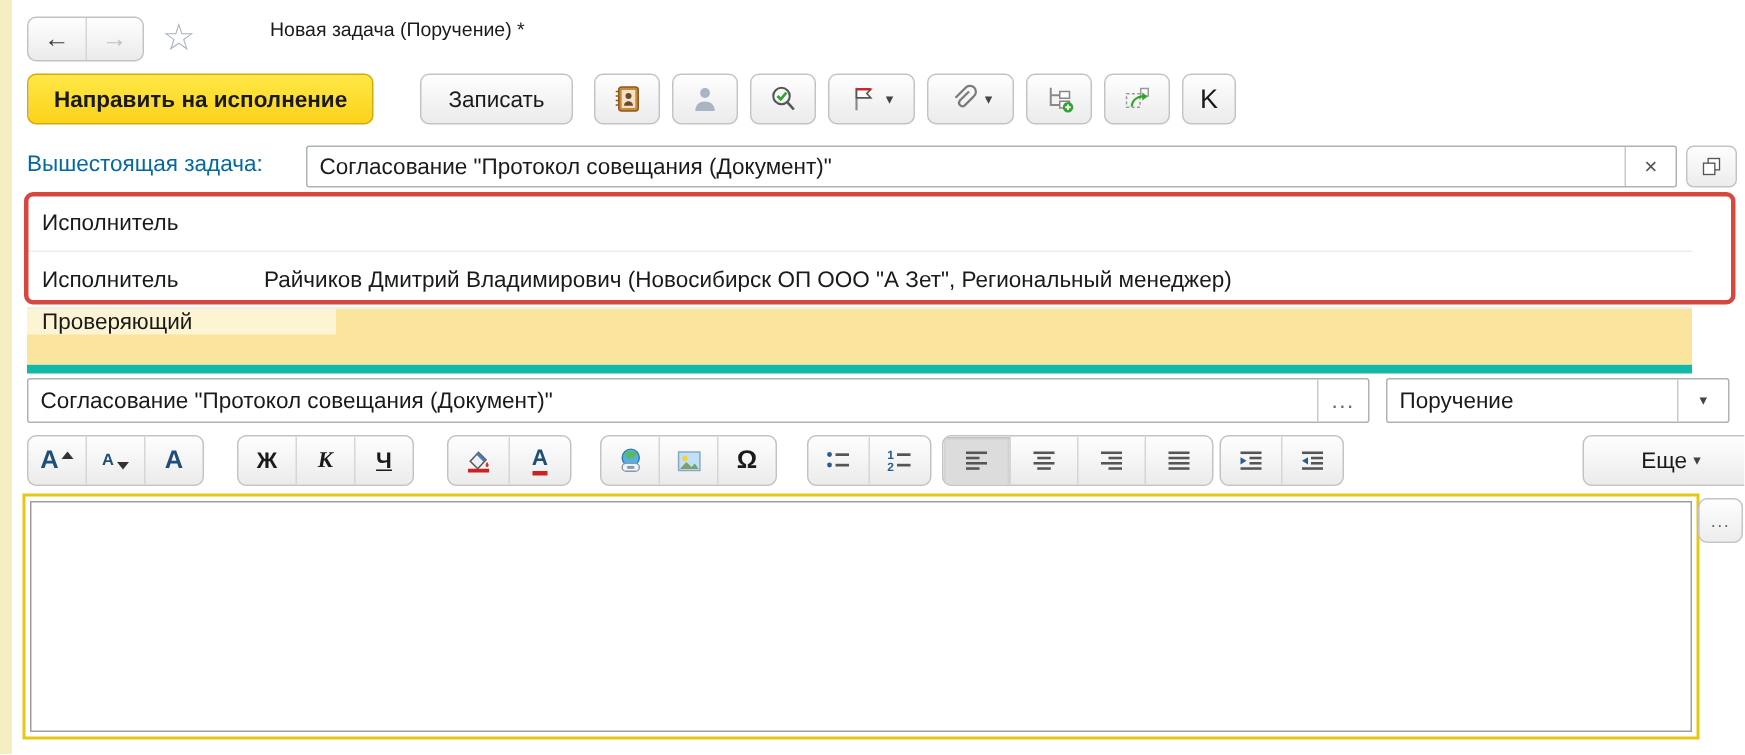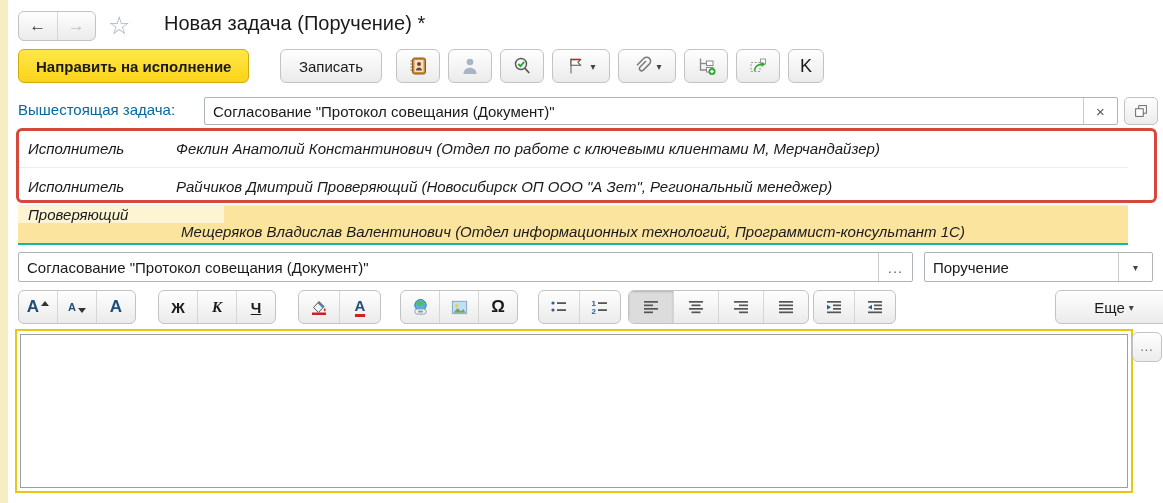--- a/index.html
+++ b/index.html
@@ -18,21 +18,21 @@
   .seg:first-child{border-left:none;}
   .seg.active{background:#dcdcdc;box-shadow:inset 0 1px 2px rgba(0,0,0,.18);}
   .caret{font-size:10px;color:#444;margin-left:4px;}
 
   
   .nav-group{position:absolute;left:10px;top:11px;width:78px;height:30px;}
   .nav-group .seg{width:38px;font-size:17px;}
   .back{color:#3c3c3c;font-weight:bold;}
   .fwd{color:#b9bfc6;font-weight:bold;}
   .star{position:absolute;left:100px;top:8px;font-size:25px;color:#a9b3bd;line-height:34px;}
-  .title{position:absolute;left:156px;top:12px;font-size:20px;font-weight:400;margin:0;}
+  .title{position:absolute;left:172px;top:12px;font-size:13px;font-weight:400;margin:0;}
 
   
   .btn-submit{position:absolute;left:10px;top:49px;padding:0 17px;font-weight:bold;
        background:linear-gradient(#ffe747,#fbd31a);border-color:#d2ab07;}
   .btn-save{position:absolute;left:272px;top:49px;width:102px;}
   .icon-strip{position:absolute;left:388px;top:49px;display:flex;gap:8px;}
   .tb{padding:0;}
   .ic{display:block;}
   .k-label{font-size:18px;}
 
@@ -40,21 +40,21 @@
   .row-label{position:absolute;color:#0369a1;}
   .field{box-sizing:border-box;position:absolute;height:28px;border:1px solid #aeb3b8;background:#fff;
        display:flex;align-items:center;border-radius:2px;}
   .field .val{flex:1;padding:0 8px;white-space:nowrap;overflow:hidden;}
   .field .fbtn{box-sizing:border-box;width:34px;align-self:stretch;border-left:1px solid #c9c9c9;
        display:flex;align-items:center;justify-content:center;color:#555;}
   .sqbtn{box-sizing:border-box;position:absolute;width:34px;height:28px;border:1px solid #c3c3c3;
        border-radius:5px;background:linear-gradient(#fefefe,#ececec);display:flex;align-items:center;justify-content:center;}
 
   
-  .perf-table{position:absolute;left:10px;top:130px;width:1110px;border-bottom:2px solid #14b8a6;font-style:italic;}
+  .perf-table{position:absolute;left:10px;top:130px;width:1110px;border-bottom:6px solid #14b8a6;}
   .perf-row{display:flex;height:37px;align-items:center;background:#fff;}
   .perf-row + .perf-row{border-top:1px solid #ededed;}
   .perf-role{width:148px;padding-left:10px;flex:none;}
   .perf-row.checker{background:#fbe49e;flex-direction:column;}
   .perf-row.checker .perf-role{width:196px;background:#fdf4d3;align-self:stretch;display:flex;align-items:center;}
   .perf-person{white-space:nowrap;overflow:hidden;}
   .red-outline{position:absolute;left:8px;top:128px;width:1135px;height:69px;border:3px solid #d6483e;
        border-radius:6px;pointer-events:none;}
 
   
@@ -178,29 +178,27 @@
     <div class="sqbtn" style="left:1116px;top:97px;">
       <svg width="16" height="16" viewBox="0 0 18 18">
         <rect x="6.5" y="3" width="8.5" height="8.5" fill="#fff" stroke="#555"></rect>
         <rect x="3" y="6.5" width="8.5" height="8.5" fill="#fff" stroke="#555"></rect>
       </svg>
     </div>
 
     <div class="perf-table">
       <div class="perf-row">
         <span class="perf-role">Исполнитель</span>
-        <span class="perf-person">Феклин Анатолий Константинович (Отдел по работе с ключевыми клиентами М, Мерчандайзер)</span>
       </div>
       <div class="perf-row">
         <span class="perf-role">Исполнитель</span>
-        <span class="perf-person">Райчиков Дмитрий Проверяющий (Новосибирск ОП ООО "А Зет", Региональный менеджер)</span>
+        <span class="perf-person">Райчиков Дмитрий Владимирович (Новосибирск ОП ООО "А Зет", Региональный менеджер)</span>
       </div>
       <div class="perf-row checker">
         <span class="perf-role">Проверяющий</span>
-        <span class="perf-person">Мещеряков Владислав Валентинович (Отдел информационных технологий, Программист-консультант 1С)</span>
       </div>
     </div>
     <div class="red-outline"></div>
 
     <div class="field" style="left:10px;top:252px;width:895px;height:30px;">
       <span class="val">Согласование "Протокол совещания (Документ)"</span>
       <span class="fbtn">
           <span class="dots">...</span>
         </span>
     </div>

